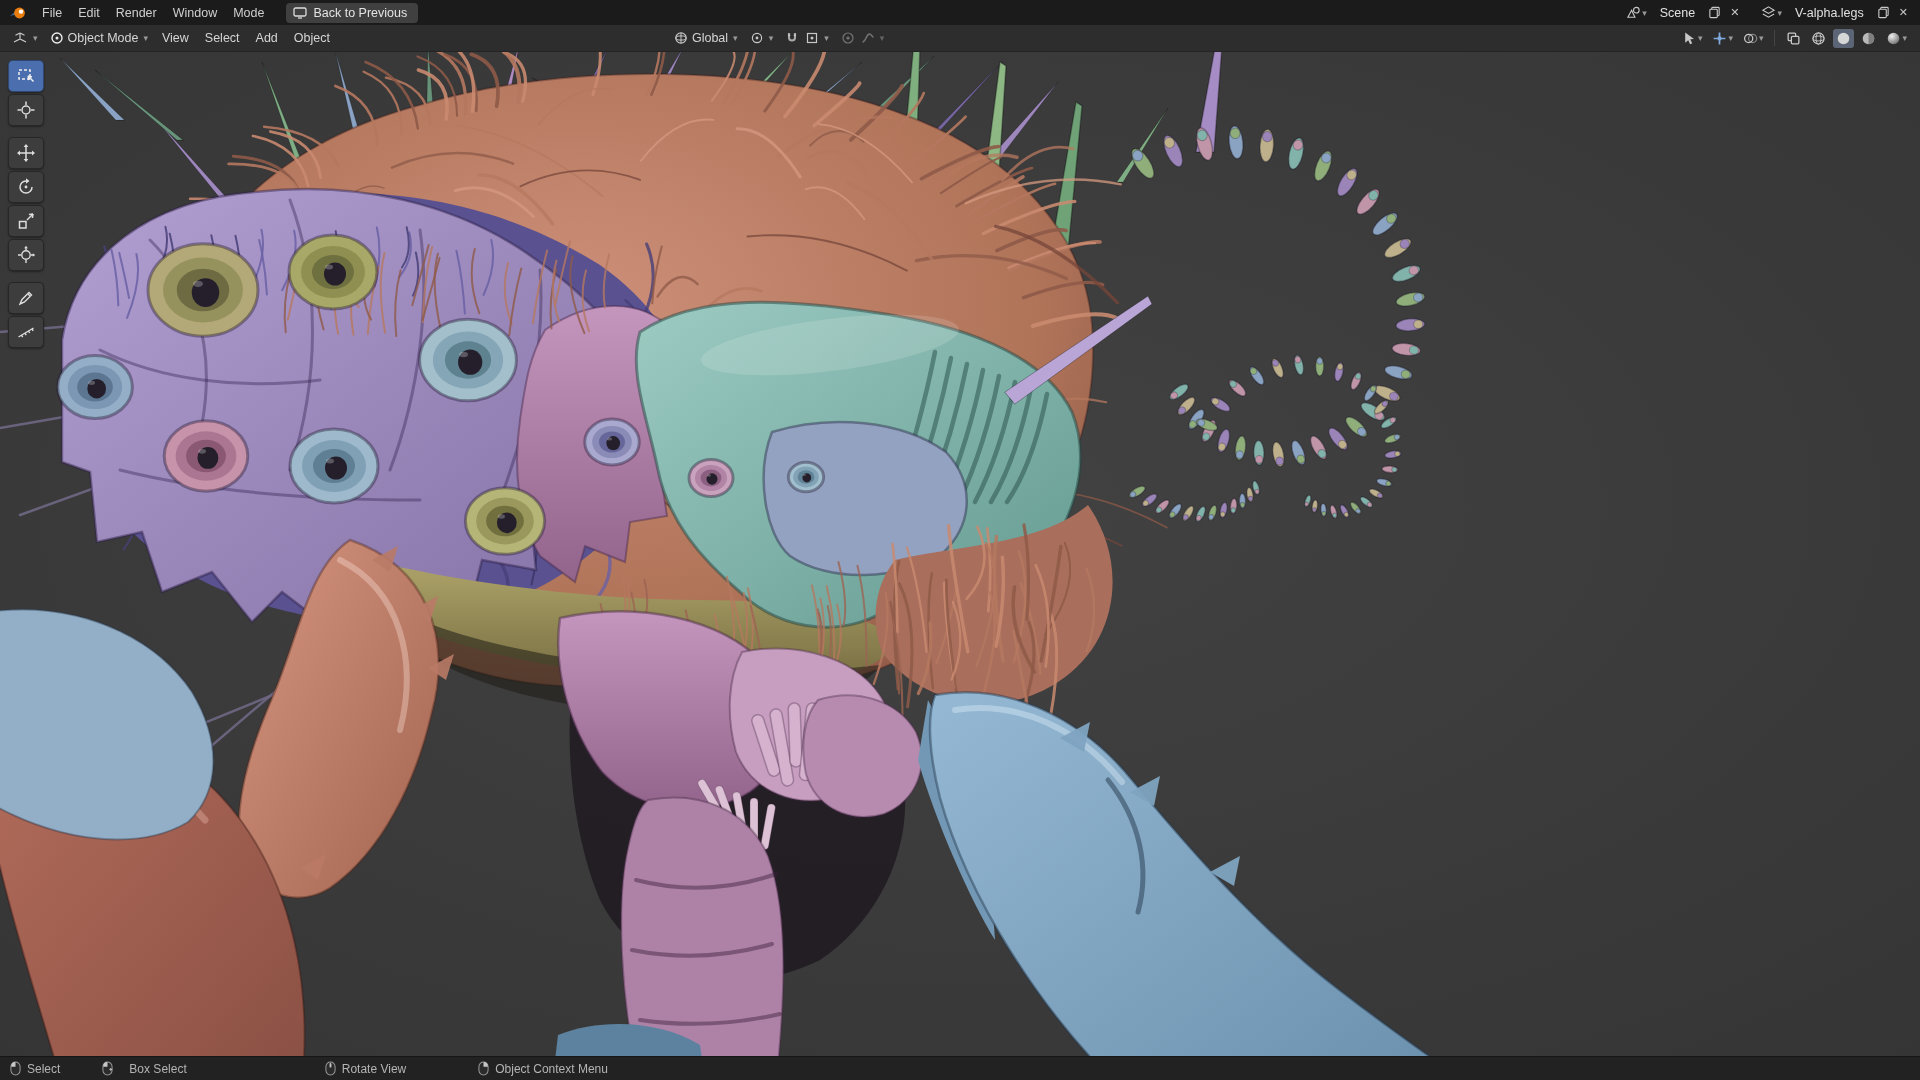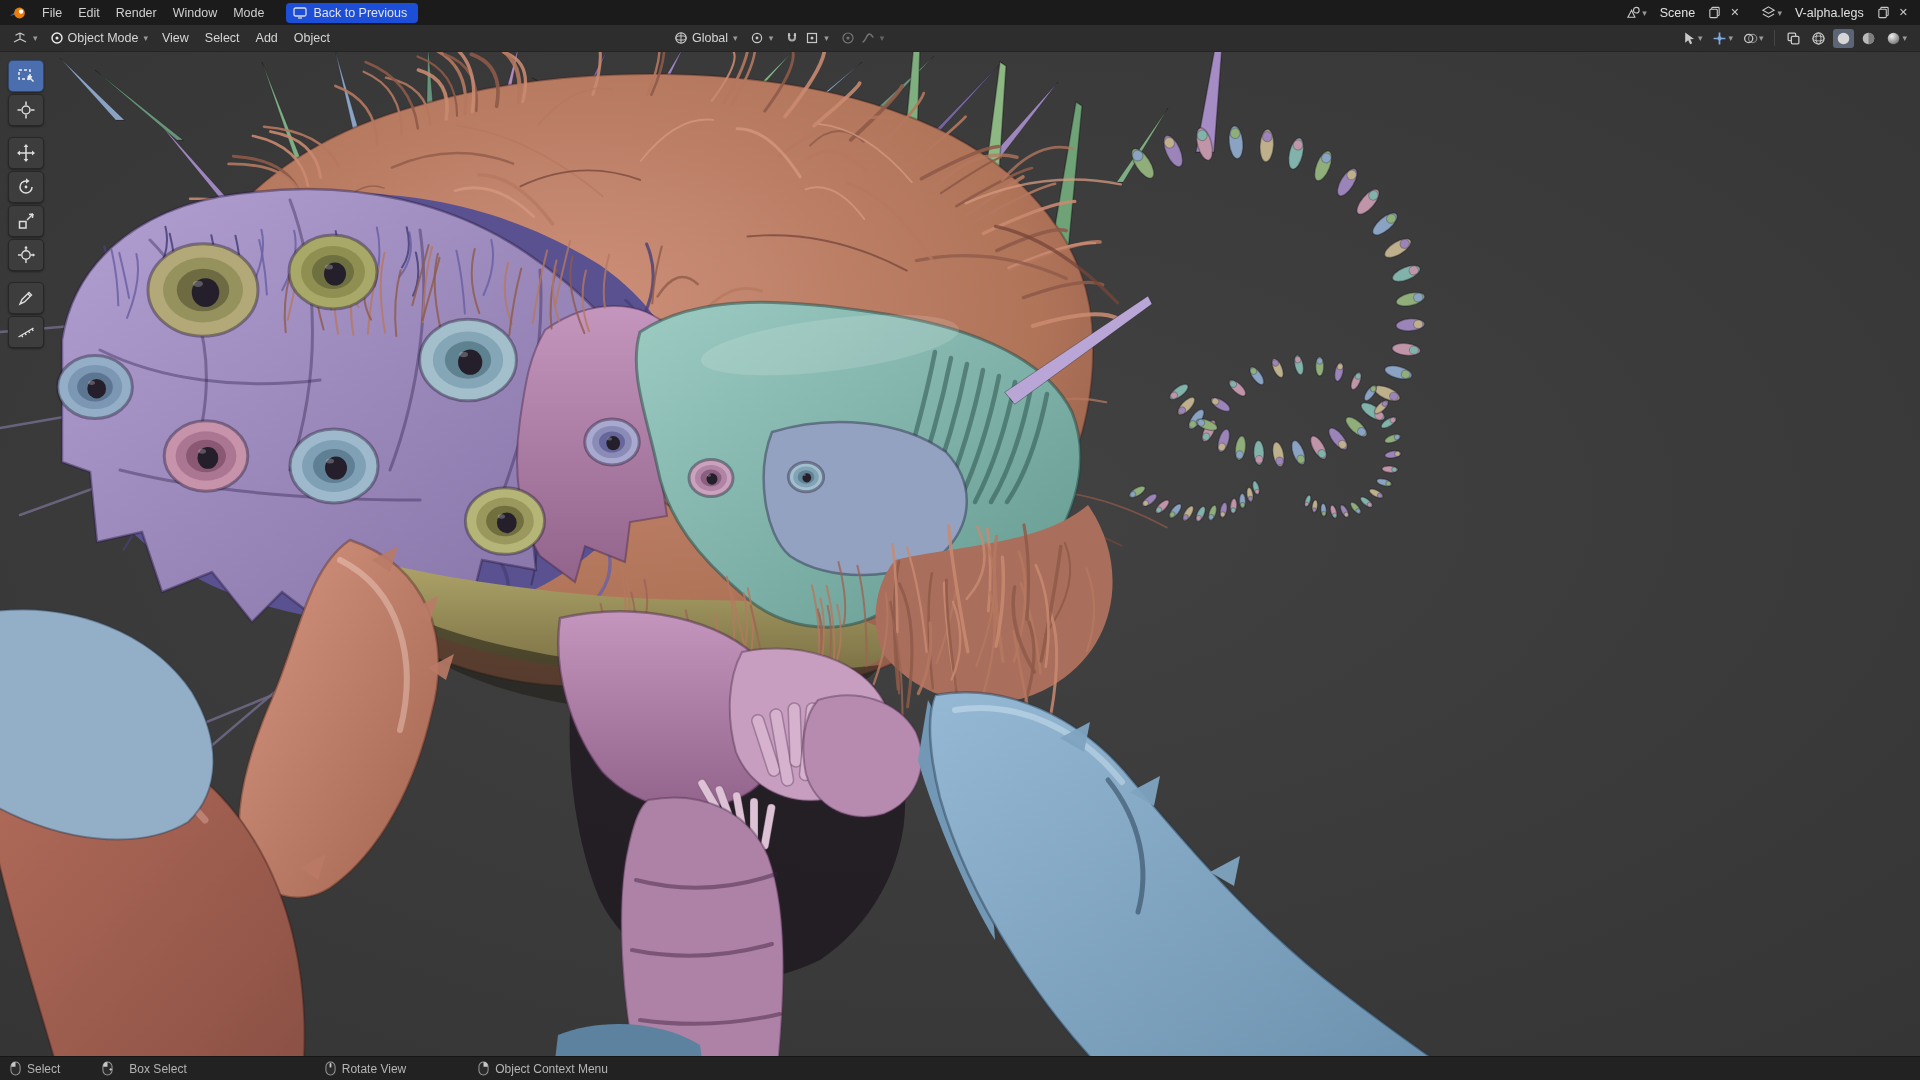--- a/index.html
+++ b/index.html
@@ -5,21 +5,21 @@
   * { box-sizing: border-box; margin: 0; padding: 0; }
   html,body { width:1920px; height:1080px; overflow:hidden; background:#3a3a3a;
     font-family:"Liberation Sans","DejaVu Sans",sans-serif; }
 
   
   .topbar { position:absolute; top:0; left:0; width:1920px; height:25px;
     background:#1b1b1b; display:flex; align-items:center; padding:4px 8px;
     color:#cfcfcf; font-size:12.5px; z-index:30; }
   .logo { width:20px; height:18px; display:flex; align-items:center; justify-content:center; margin-right:6px; }
   .menu { padding:3px 8px; border-radius:3px; cursor:default; }
-  .back-btn { margin-left:14px; background:#1d4ed8; border:none; color:#e3e3e3;
+  .back-btn { margin-left:14px; background:#404040; border:none; color:#e3e3e3;
     font-size:12.5px; border-radius:4px; padding:3px 11px 3px 7px; display:flex;
     align-items:center; gap:6px; font-family:inherit; }
   .topbar-right { margin-left:auto; display:flex; align-items:center; gap:3px; }
   .tb-icon { display:flex; align-items:center; padding:2px 2px; color:#bbb; }
   .tb-field { padding:2px 8px; color:#e0e0e0; }
   .caret { font-size:9px; color:#999; margin-left:1px; }
   .tb-x { color:#c8c8c8; font-size:11px; padding:0 4px; }
   .tb-sep { width:10px; }
 
   

